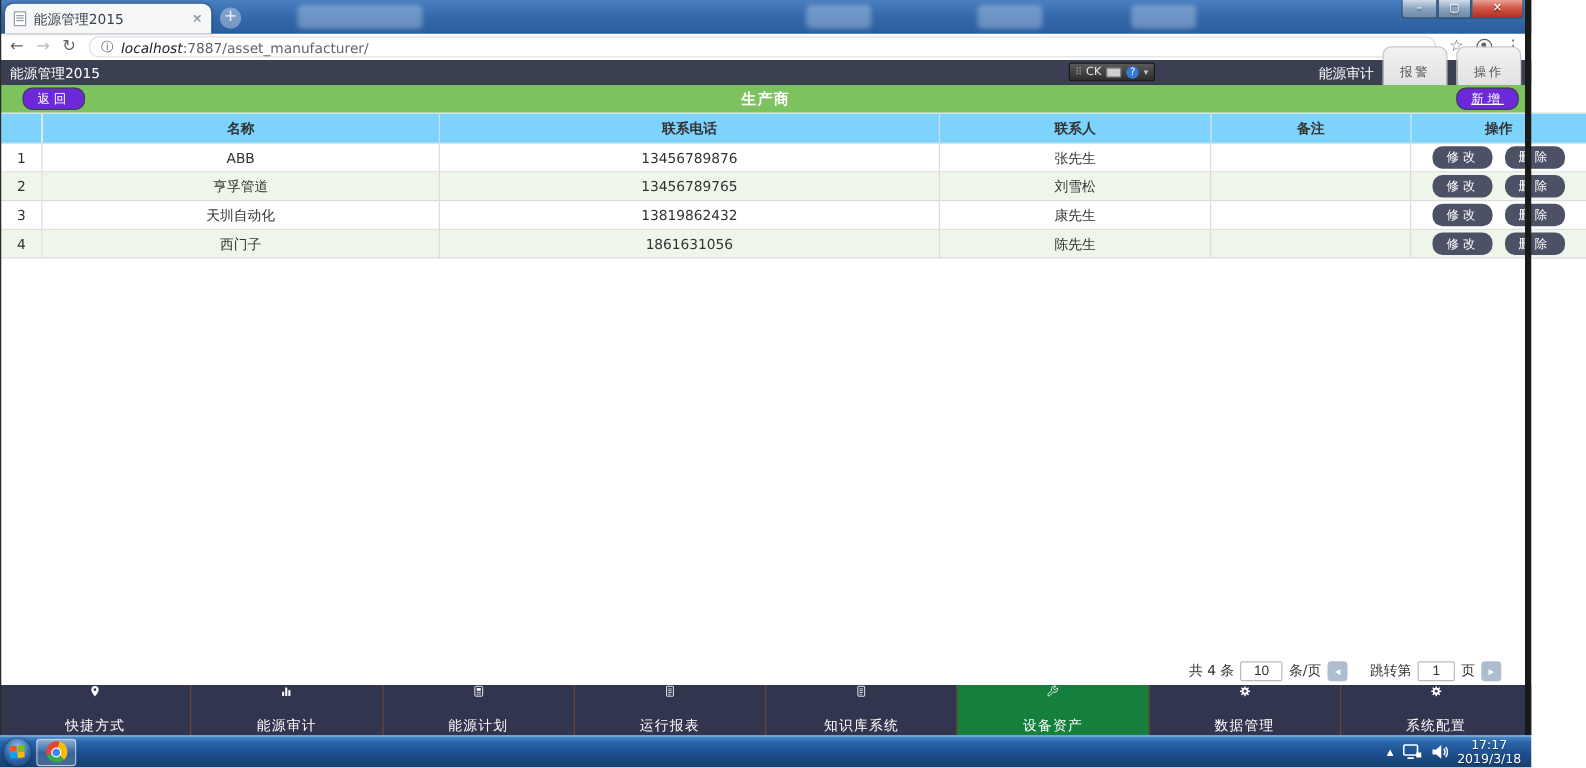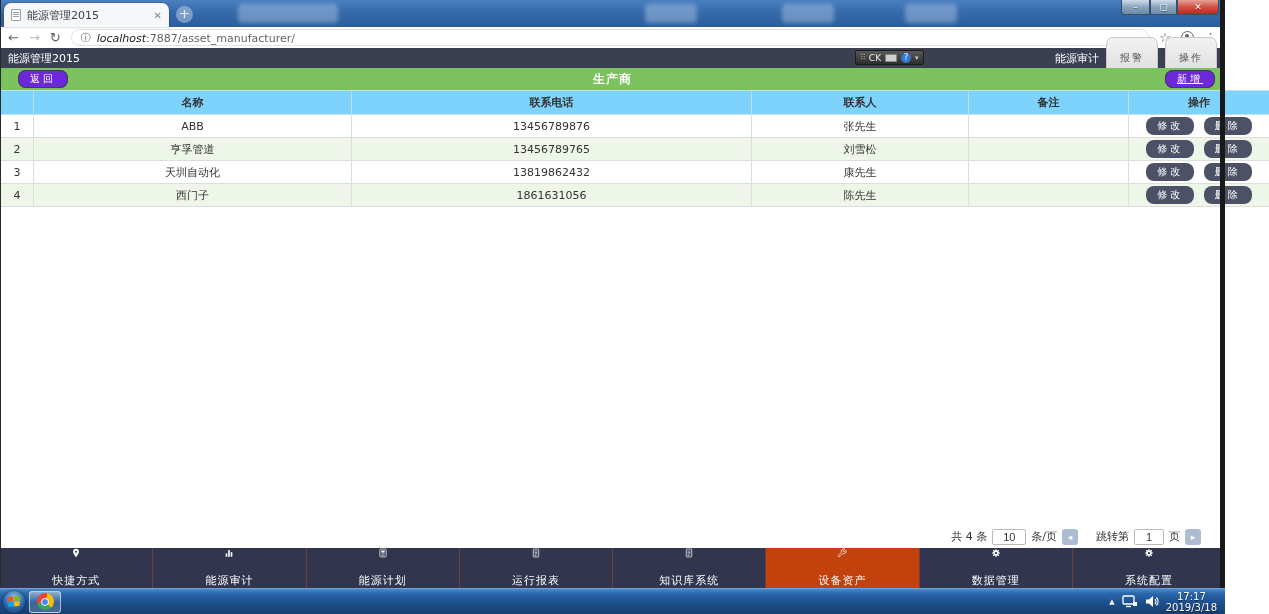--- a/index.html
+++ b/index.html
@@ -66,21 +66,21 @@
   .pagination { position:absolute; right:24px; bottom:3px; display:flex; align-items:flex-start; gap:5px; font-size:11px; color:#333; }
   .page-input { width:34px; height:16px; border:1px solid #bbb; border-radius:2px; text-align:center; font-size:11px; color:#333; }
   .page-input.small { width:30px; }
   .pg-btn { width:16px; height:16px; border:none; border-radius:3px; background:#aebcd2; color:#fff; font-size:9px; line-height:15px; text-align:center; padding:0; }
   .pg-gap { width:8px; }
 
   
   .bottom-nav { height:40px; background:#31364e; display:flex; flex:0 0 auto; }
   .nav-item { flex:1; display:flex; flex-direction:column; align-items:center; justify-content:center; gap:15px; border-left:1px solid #6e4136; color:#fff; }
   .nav-item:first-child { border-left:none; }
-  .nav-item.active { background:#c2410c; }
+  .nav-item.active { background:#15803d; }
   .nav-item svg { height:20px; width:24px; display:block; }
   .nav-label { font-size:11px; color:#fff; letter-spacing:1px; }
 
   
   .taskbar { height:26px; background:linear-gradient(180deg,#4b8ccb 0%,#2a67ab 18%,#1d4f8d 55%,#16406f 100%); border-top:1px solid #6fa3d8; display:flex; align-items:center; padding:0 3px; gap:4px; flex:0 0 auto; }
   .start-orb { width:22px; height:22px; border-radius:50%; background:radial-gradient(circle at 50% 32%,#9cc7ef,#2c66a8 55%,#153a66); box-shadow:0 0 3px rgba(0,0,0,.5); display:flex; align-items:center; justify-content:center; }
   .task-btn { width:32px; height:22px; border-radius:3px; background:linear-gradient(180deg,rgba(255,255,255,.45),rgba(255,255,255,.12) 50%,rgba(255,255,255,.22)); border:1px solid rgba(255,255,255,.55); display:flex; align-items:center; justify-content:center; }
   .chrome-ball { width:17px; height:17px; border-radius:50%; background:conic-gradient(from 135deg,#34a853 0 33%,#ea4335 0 66%,#fbbc05 0 100%); position:relative; }
   .chrome-ball:after { content:""; position:absolute; left:4.5px; top:4.5px; width:8px; height:8px; border-radius:50%; background:#4285f4; border:1.5px solid #fff; box-sizing:border-box; }
   .tray { margin-left:auto; display:flex; align-items:center; gap:7px; padding-right:5px; color:#fff; }

